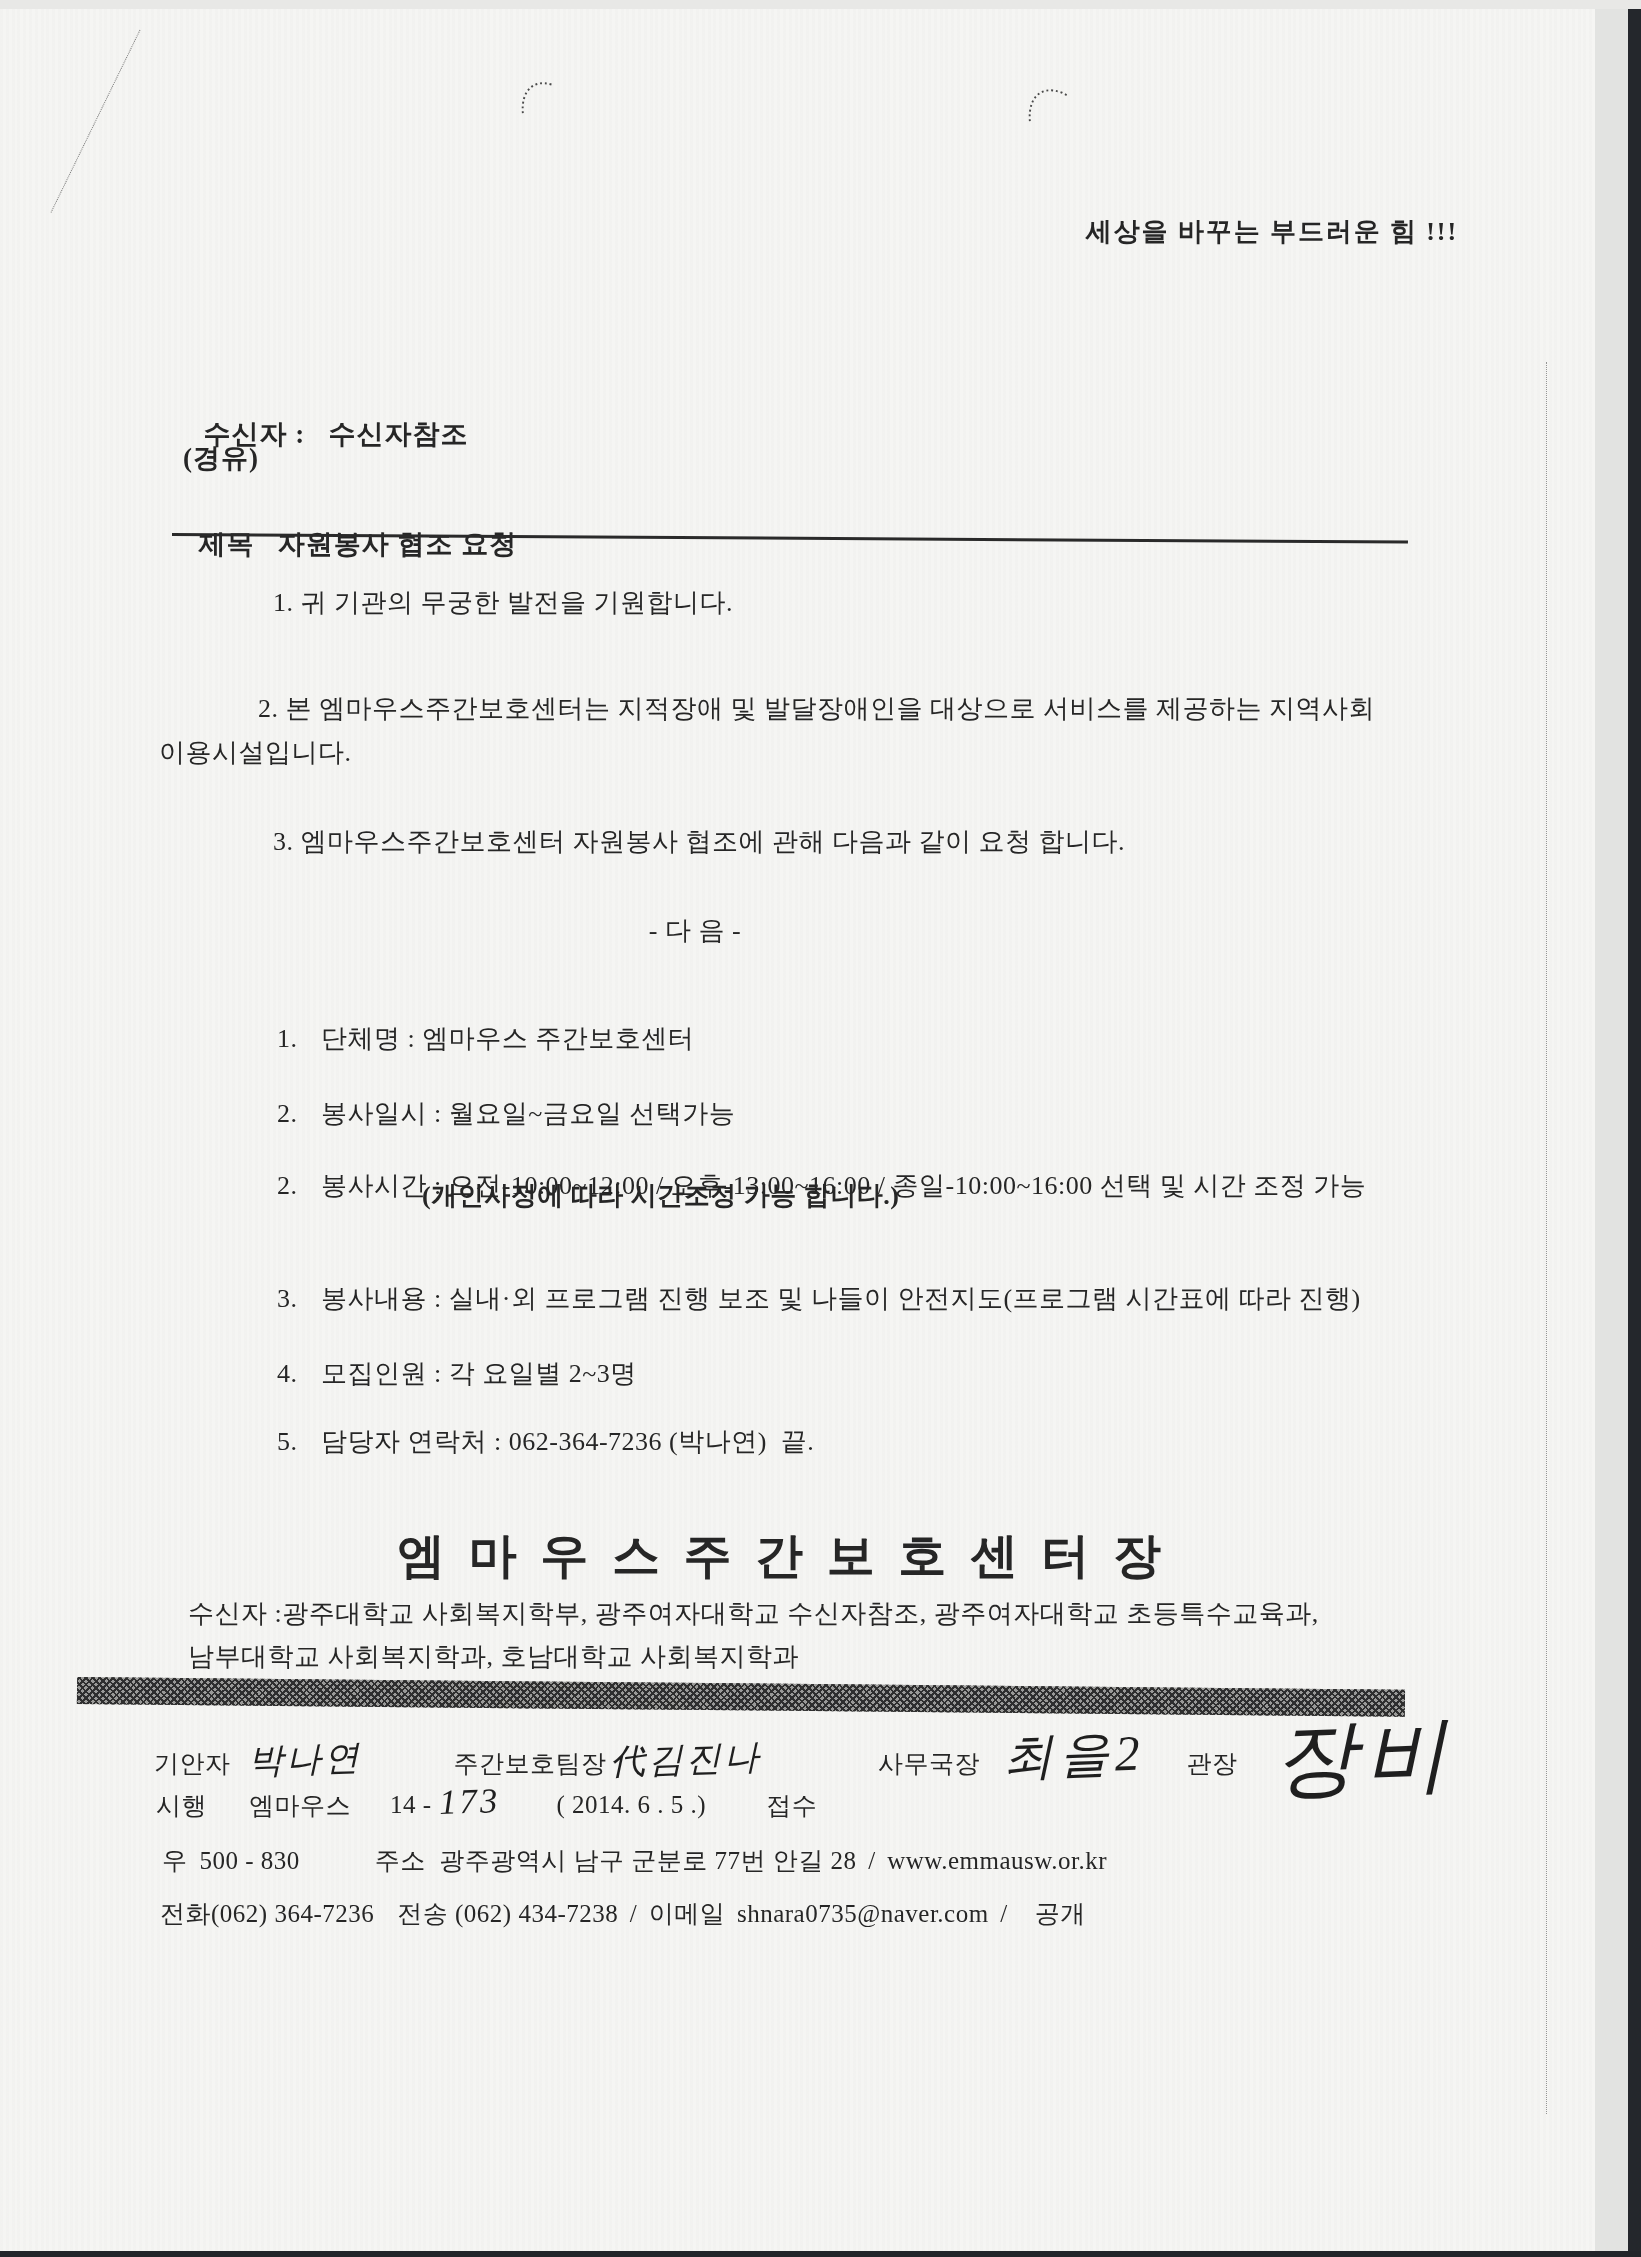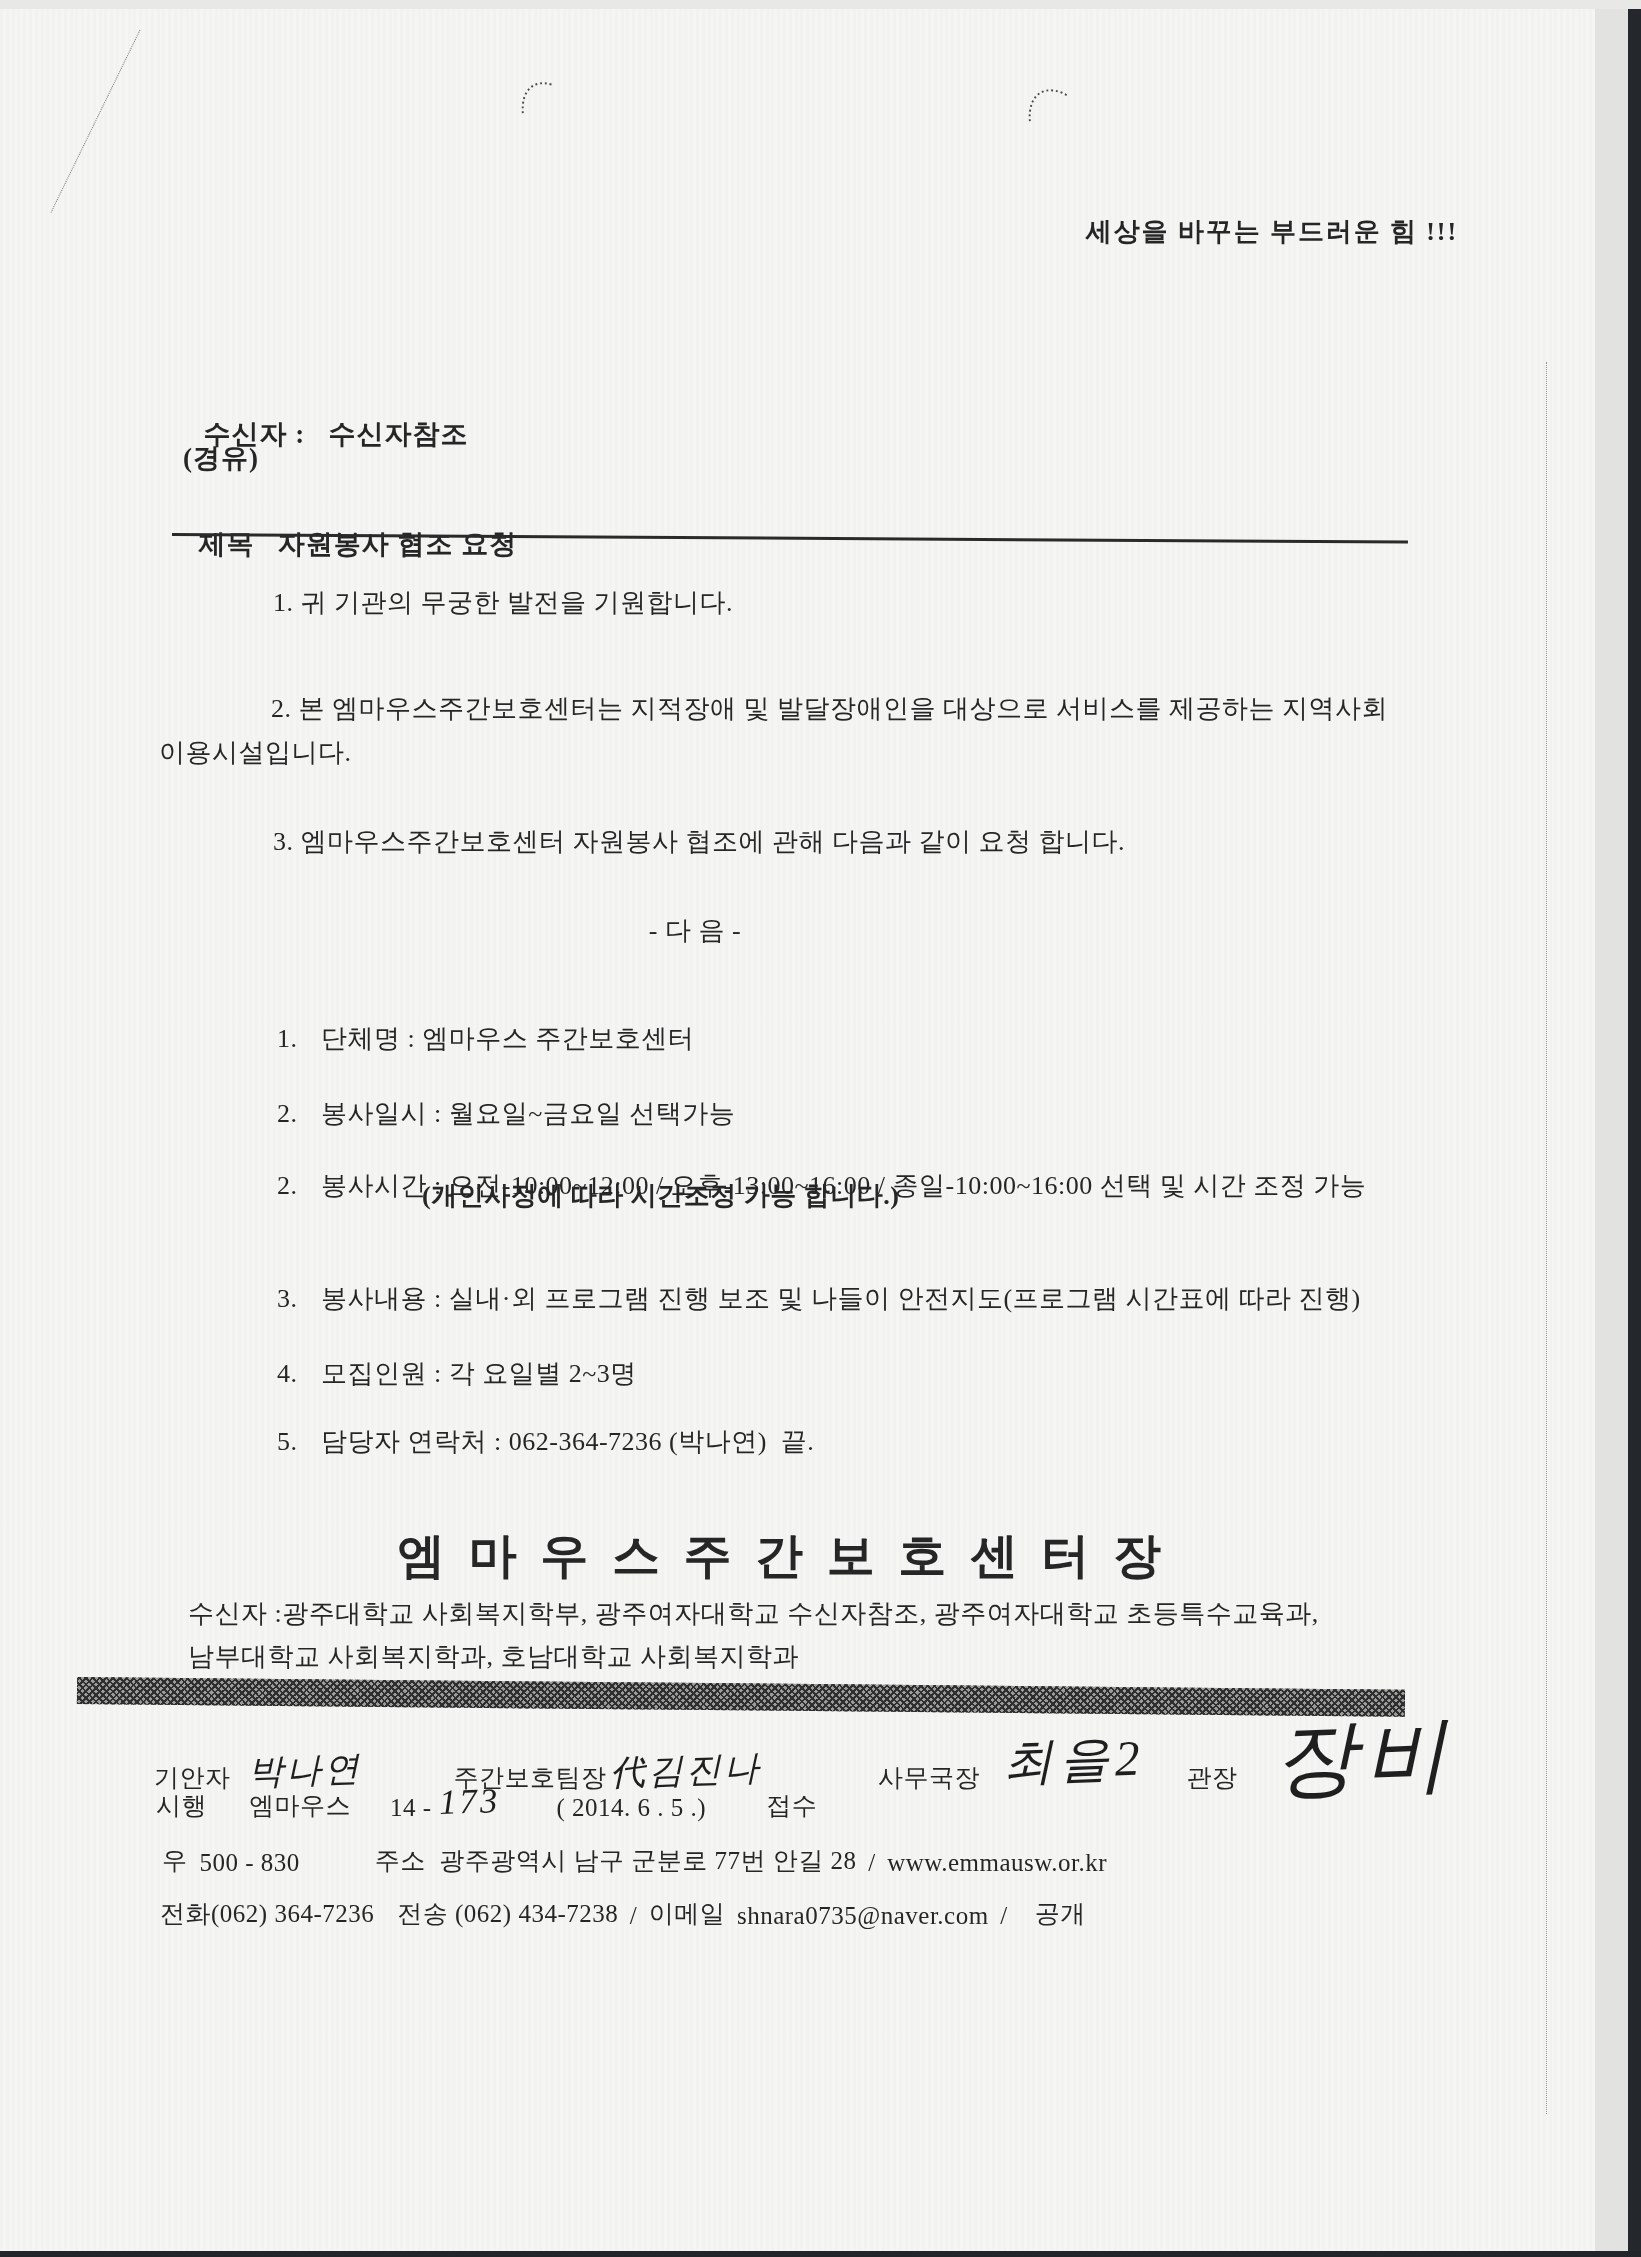--- a/index.html
+++ b/index.html
@@ -51,21 +51,21 @@
   .fold-line{
     position:absolute;left:1546px;top:362px;height:1752px;width:0;
     border-left:1.9px dotted rgba(70,70,70,0.55);
   }
   .diag-mark{
     position:absolute;left:51px;top:212px;width:203px;height:0;
     border-top:1.9px dotted rgba(70,70,70,0.7);
     transform:rotate(-64deg);transform-origin:left center;
   }
   .curl{position:absolute;}
-  .flex-row{position:absolute;display:flex;align-items:flex-end;white-space:pre;}
+  .flex-row{position:absolute;display:flex;align-items:center;white-space:pre;}
 </style>
 </head>
 <body>
 
 <div class="paper-texture"></div>
 
 <div class="top-band"></div>
 <div class="edge-light"></div>
 <div class="edge-dark"></div>
 <div class="bottom-band"></div>
@@ -85,21 +85,21 @@
 <div class="line meta" style="left:188px;top:384px">
   <span>수신자 :</span><span>   </span><span>수신자참조</span>
 </div>
 <div class="line meta" style="left:183px;top:442px">(경유)</div>
 <div class="line meta" style="left:183px;top:494px">
   <span>제목</span><span>   </span><span>자원봉사 협조 요청</span>
 </div>
 <div class="subject-underline"></div>
 
 <div class="line body-text" style="left:273px;top:587px">1. 귀 기관의 무궁한 발전을 기원합니다.</div>
-<div class="line body-text" style="left:271px;top:693px">2. 본 엠마우스주간보호센터는 지적장애 및 발달장애인을 대상으로 서비스를 제공하는 지역사회</div>
+<div class="line body-text" style="left:258px;top:693px">2. 본 엠마우스주간보호센터는 지적장애 및 발달장애인을 대상으로 서비스를 제공하는 지역사회</div>
 <div class="line body-text" style="left:159px;top:737px">이용시설입니다.</div>
 <div class="line body-text" style="left:273px;top:826px">3. 엠마우스주간보호센터 자원봉사 협조에 관해 다음과 같이 요청 합니다.</div>
 
 <div class="center-wrap body-text" style="top:913px;left:0;width:1390px">-     다            음     -</div>
 
 <div class="line body-text" style="left:263px;top:990px">
   <span class="list-no">1.</span><span>단체명 : 엠마우스 주간보호센터</span>
 </div>
 <div class="line body-text" style="left:263px;top:1065px">
   <span class="list-no">2.</span><span>봉사일시 : 월요일~금요일 선택가능</span>

